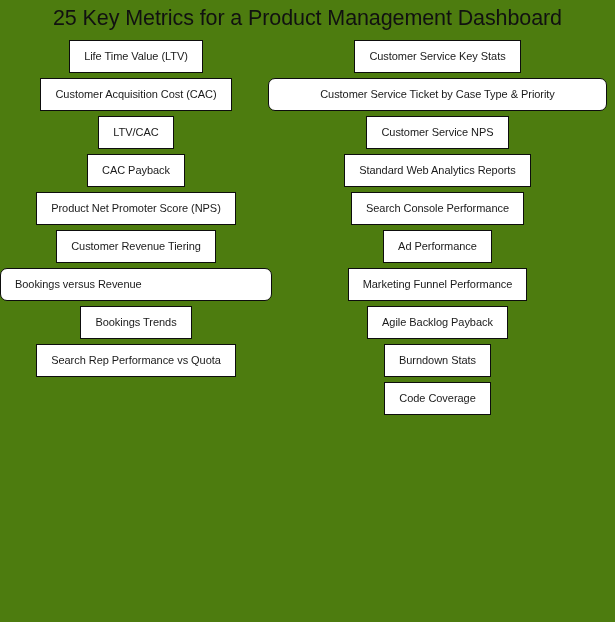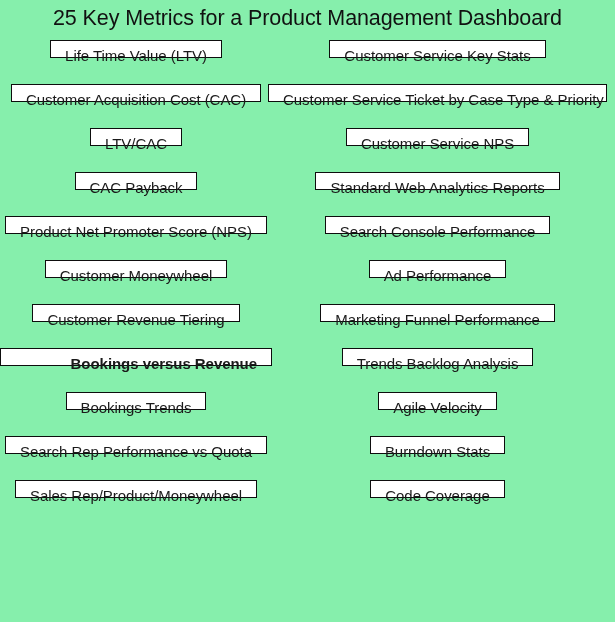--- a/index.html
+++ b/index.html
@@ -9,21 +9,21 @@
     background: #ffffff;
   }
   body {
     font-family: "Liberation Sans", sans-serif;
     color: #1a1a1a;
   }
   #diagram-root {
     position: relative;
     width: 615px;
     height: 622px;
-    background: #86efac;
+    background: #4d7c0f;
     overflow: hidden;
   }
   #page-title {
     position: absolute;
     left: 0;
     top: 6px;
     width: 615px;
     text-align: center;
     font-size: 21.5px;
     font-weight: 400;
@@ -43,66 +43,63 @@
     width: 272px;
   }
   #column-right {
     left: 268px;
     width: 339px;
   }
   .metric-box {
     box-sizing: border-box;
     border: 1.4px solid #0d0d0d;
     background: #ffffff;
-    height: 18px;
+    height: 33px;
     line-height: 30px;
-    margin-bottom: 26px;
-    font-size: 15px;
+    margin-bottom: 5px;
+    font-size: 11px;
     color: #1a1a1a;
     white-space: nowrap;
     padding: 0 14px;
     text-align: center;
     letter-spacing: -0.05px;
   }
   .metric-box.align-left {
-    text-align: right;
-    font-weight: bold;
+    text-align: left;
   }
   .metric-box.full-width {
     width: 100%;
+    border-radius: 7px;
   }
 </style>
 </head>
 <body>
 
 <div id="diagram-root">
 
   <div id="page-title">25 Key Metrics for a Product Management Dashboard</div>
 
   <div class="column" id="column-left">
       <div class="metric-box">Life Time Value (LTV)</div>
       <div class="metric-box">Customer Acquisition Cost (CAC)</div>
       <div class="metric-box">LTV/CAC</div>
       <div class="metric-box">CAC Payback</div>
       <div class="metric-box">Product Net Promoter Score (NPS)</div>
-      <div class="metric-box">Customer Moneywheel</div>
       <div class="metric-box">Customer Revenue Tiering</div>
       <div class="metric-box align-left full-width">Bookings versus Revenue</div>
       <div class="metric-box">Bookings Trends</div>
       <div class="metric-box">Search Rep Performance vs Quota</div>
-      <div class="metric-box">Sales Rep/Product/Moneywheel</div>
     </div>
 
   <div class="column" id="column-right">
       <div class="metric-box">Customer Service Key Stats</div>
       <div class="metric-box full-width">Customer Service Ticket by Case Type  &amp; Priority</div>
       <div class="metric-box">Customer Service NPS</div>
       <div class="metric-box">Standard Web Analytics Reports</div>
       <div class="metric-box">Search Console Performance</div>
       <div class="metric-box">Ad Performance</div>
       <div class="metric-box">Marketing Funnel Performance</div>
-      <div class="metric-box">Trends Backlog Analysis</div>
-      <div class="metric-box">Agile Velocity</div>
+      <div class="metric-box">Agile Backlog Payback</div>
       <div class="metric-box">Burndown Stats</div>
       <div class="metric-box">Code Coverage</div>
     </div>
 
 </div>
 
 </body></html>

